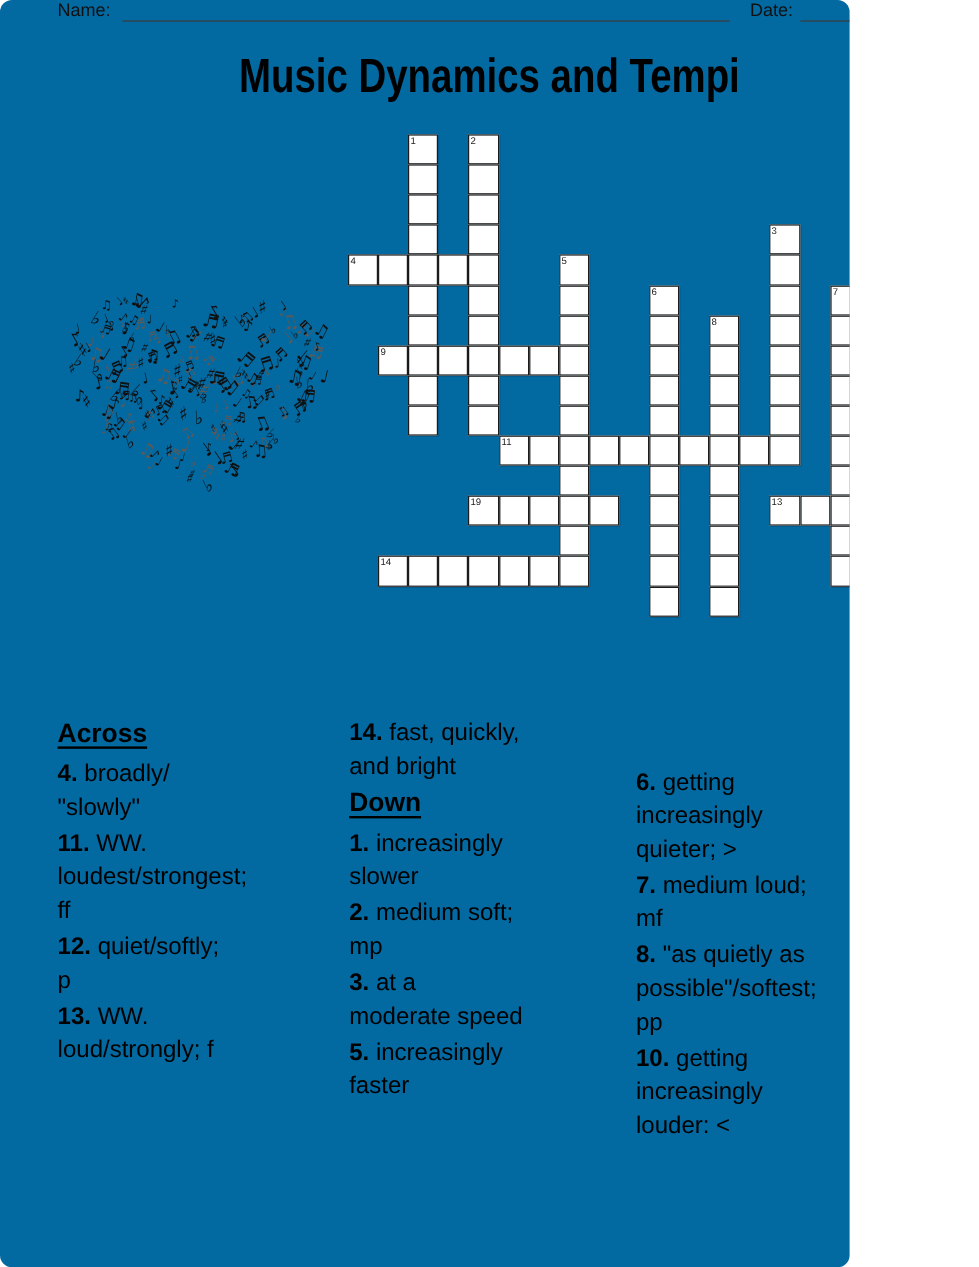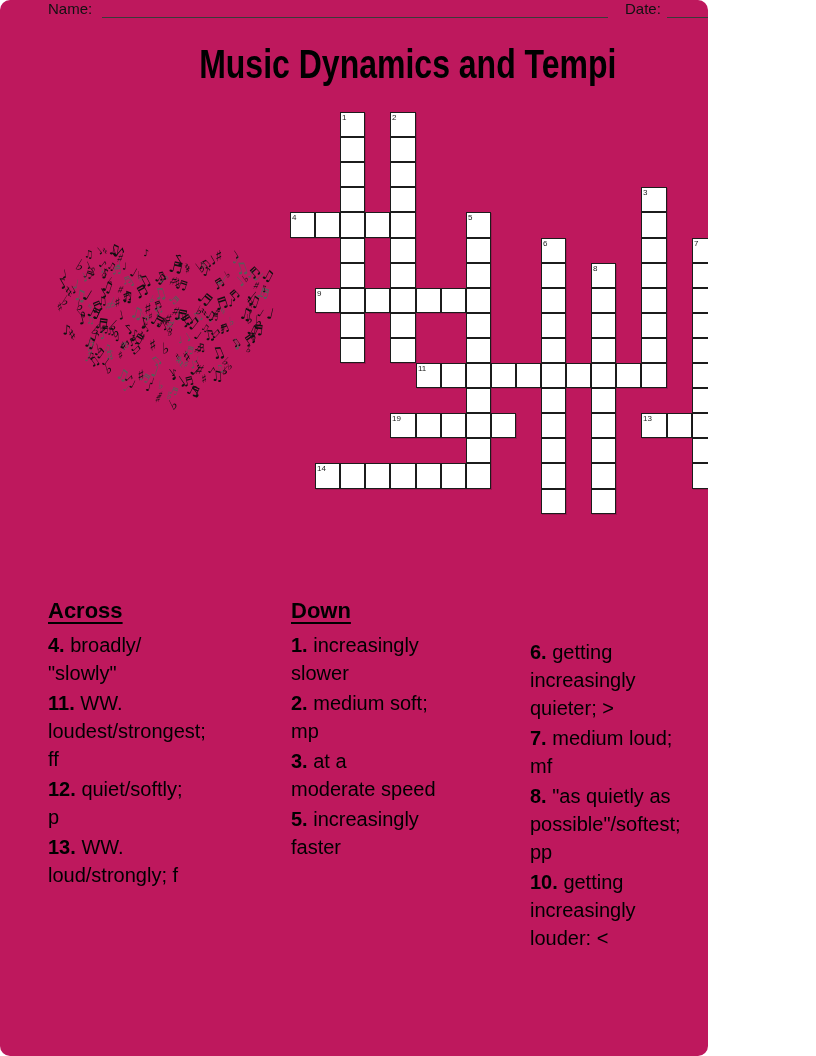--- a/index.html
+++ b/index.html
@@ -1,17 +1,17 @@
 <!DOCTYPE html>
 <html><head>
 <meta charset="utf-8">
 <style>
   html,body{margin:0;padding:0;background:#fff;}
   .page{
-    position:relative;width:708px;height:1056px;background:#be185d;
+    position:relative;width:708px;height:1056px;background:#0369a1;
     font-family:"Liberation Sans",sans-serif;color:#000;overflow:hidden;border-radius:10px;
   }
   
   .hdr-label{position:absolute;top:0;font-size:15px;color:#111;}
   .hdr-line{position:absolute;top:0;height:17px;border-bottom:1.4px solid #3a3a3a;}
   .name-label{left:48px;}
   .name-line{left:102px;width:506px;}
   .date-label{left:625px;}
   .date-line{left:667px;width:74px;}
   
@@ -446,20 +446,22 @@
       <div class="clue"><span class="cnum">11.</span> <span class="ctext">WW.
 loudest/strongest;
 ff</span></div>
       <div class="clue"><span class="cnum">12.</span> <span class="ctext">quiet/softly;
 p</span></div>
       <div class="clue"><span class="cnum">13.</span> <span class="ctext">WW.
 loud/strongly; f</span></div>
     </div>
 
     <div class="clue-col clue-col-2">
+      <div class="clue"><span class="cnum">14.</span> <span class="ctext">fast, quickly,
+and bright</span></div>
       <div class="clue-heading">Down</div>
       <div class="clue"><span class="cnum">1.</span> <span class="ctext">increasingly
 slower</span></div>
       <div class="clue"><span class="cnum">2.</span> <span class="ctext">medium soft;
 mp</span></div>
       <div class="clue"><span class="cnum">3.</span> <span class="ctext">at a
 moderate speed</span></div>
       <div class="clue"><span class="cnum">5.</span> <span class="ctext">increasingly
 faster</span></div>
     </div>

